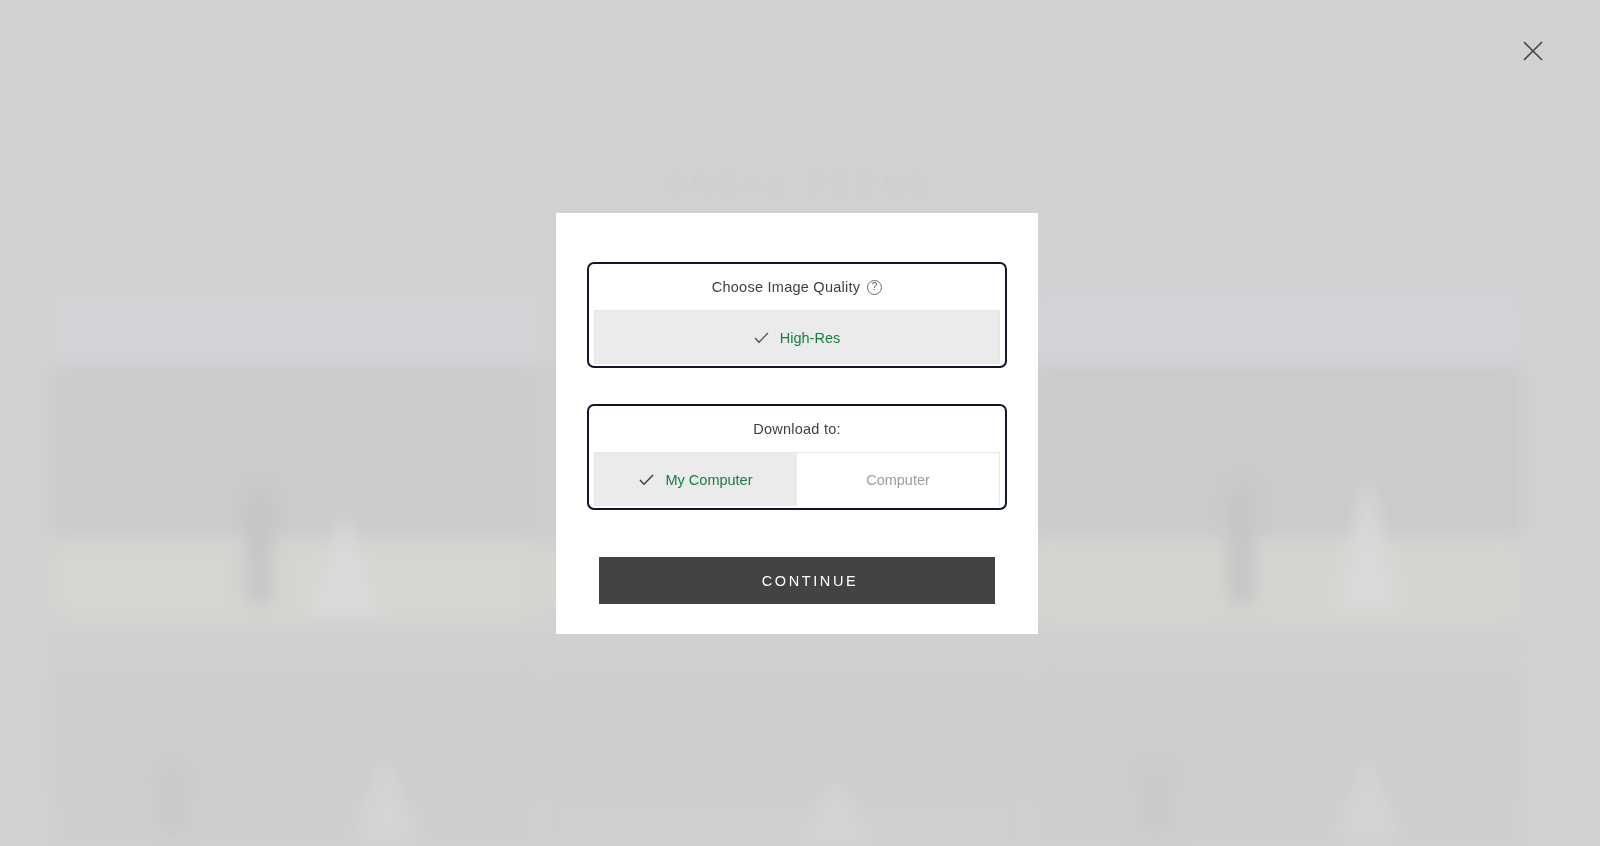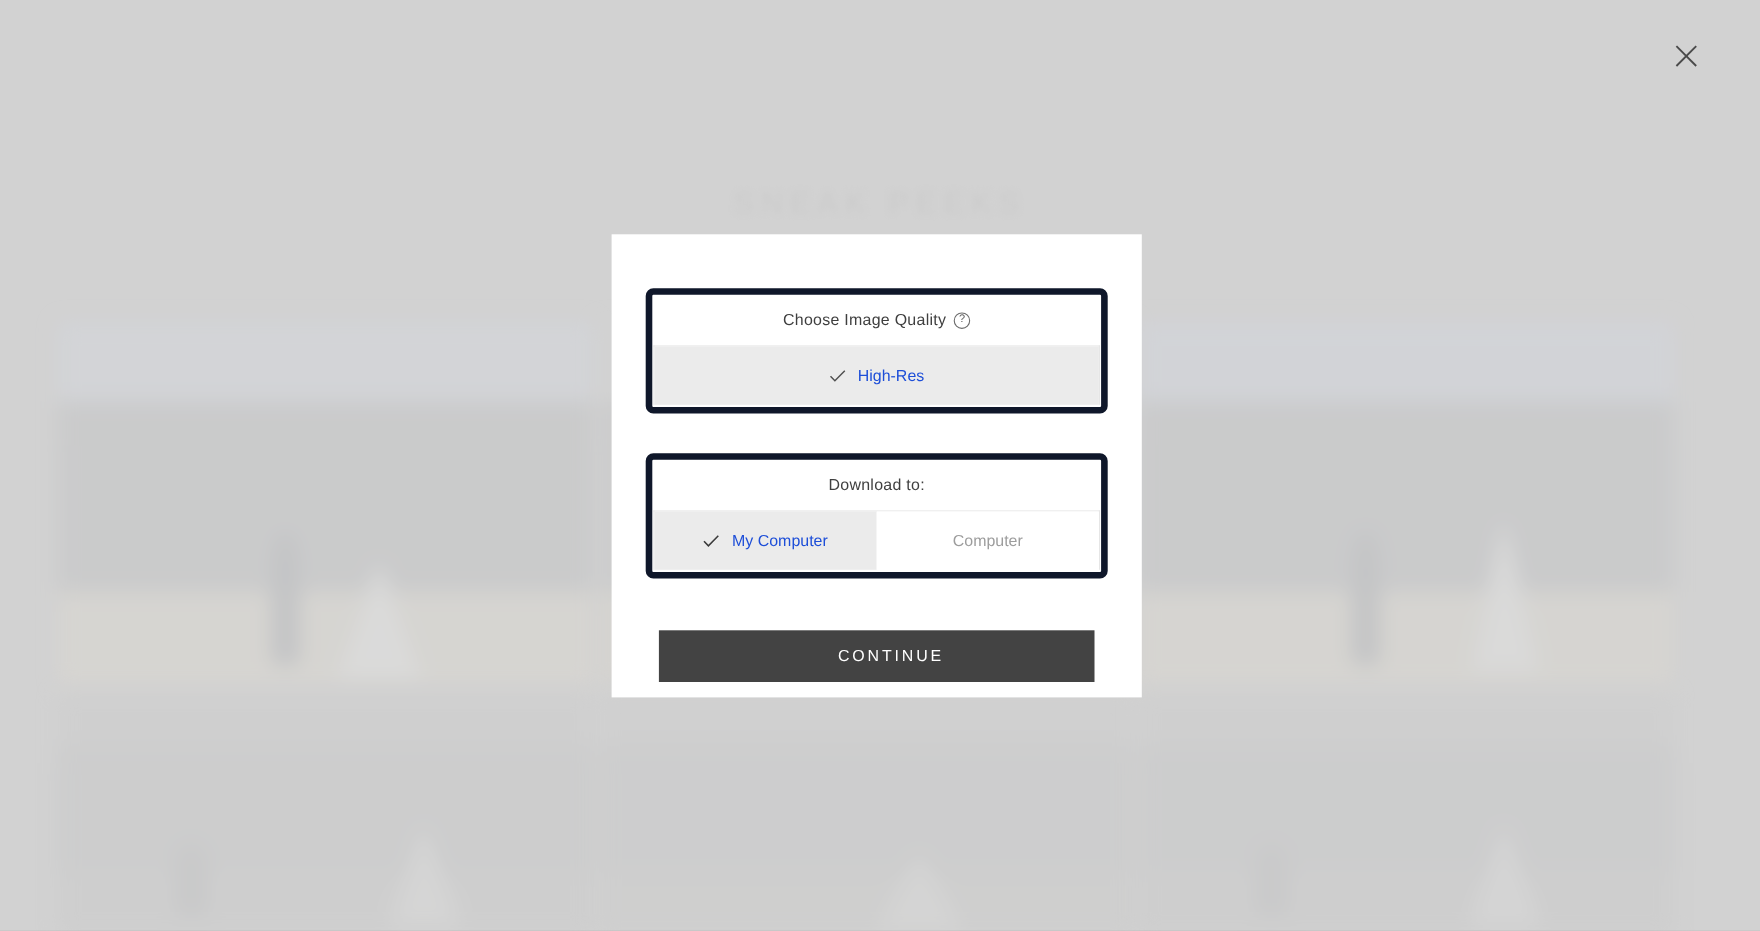--- a/index.html
+++ b/index.html
@@ -97,21 +97,21 @@
     height: 421px;
     background: #ffffff;
     display: flex;
     flex-direction: column;
     align-items: center;
     padding-top: 49px;
   }
 
   .option-group {
     width: 420px;
-    border: 6px solid #0f172a;
+    border: 2px solid #0f172a;
     border-radius: 7px;
     background: #ffffff;
     overflow: hidden;
     padding-bottom: 2px;
   }
 
   .group-title {
     height: 46px;
     display: flex;
     align-items: center;
@@ -151,21 +151,21 @@
     display: flex;
     align-items: center;
     justify-content: center;
     gap: 11px;
     font-size: 14.5px;
     cursor: pointer;
     user-select: none;
   }
   .segment.is-selected {
     background: #ebebeb;
-    color: #1d4ed8;
+    color: #15803d;
   }
   .segment.is-unselected {
     background: #ffffff;
     color: #9d9d9d;
   }
   .segment .check-icon { display: flex; align-items: center; }
 
   #group-gap { height: 36px; }
 
   #continue-button {

